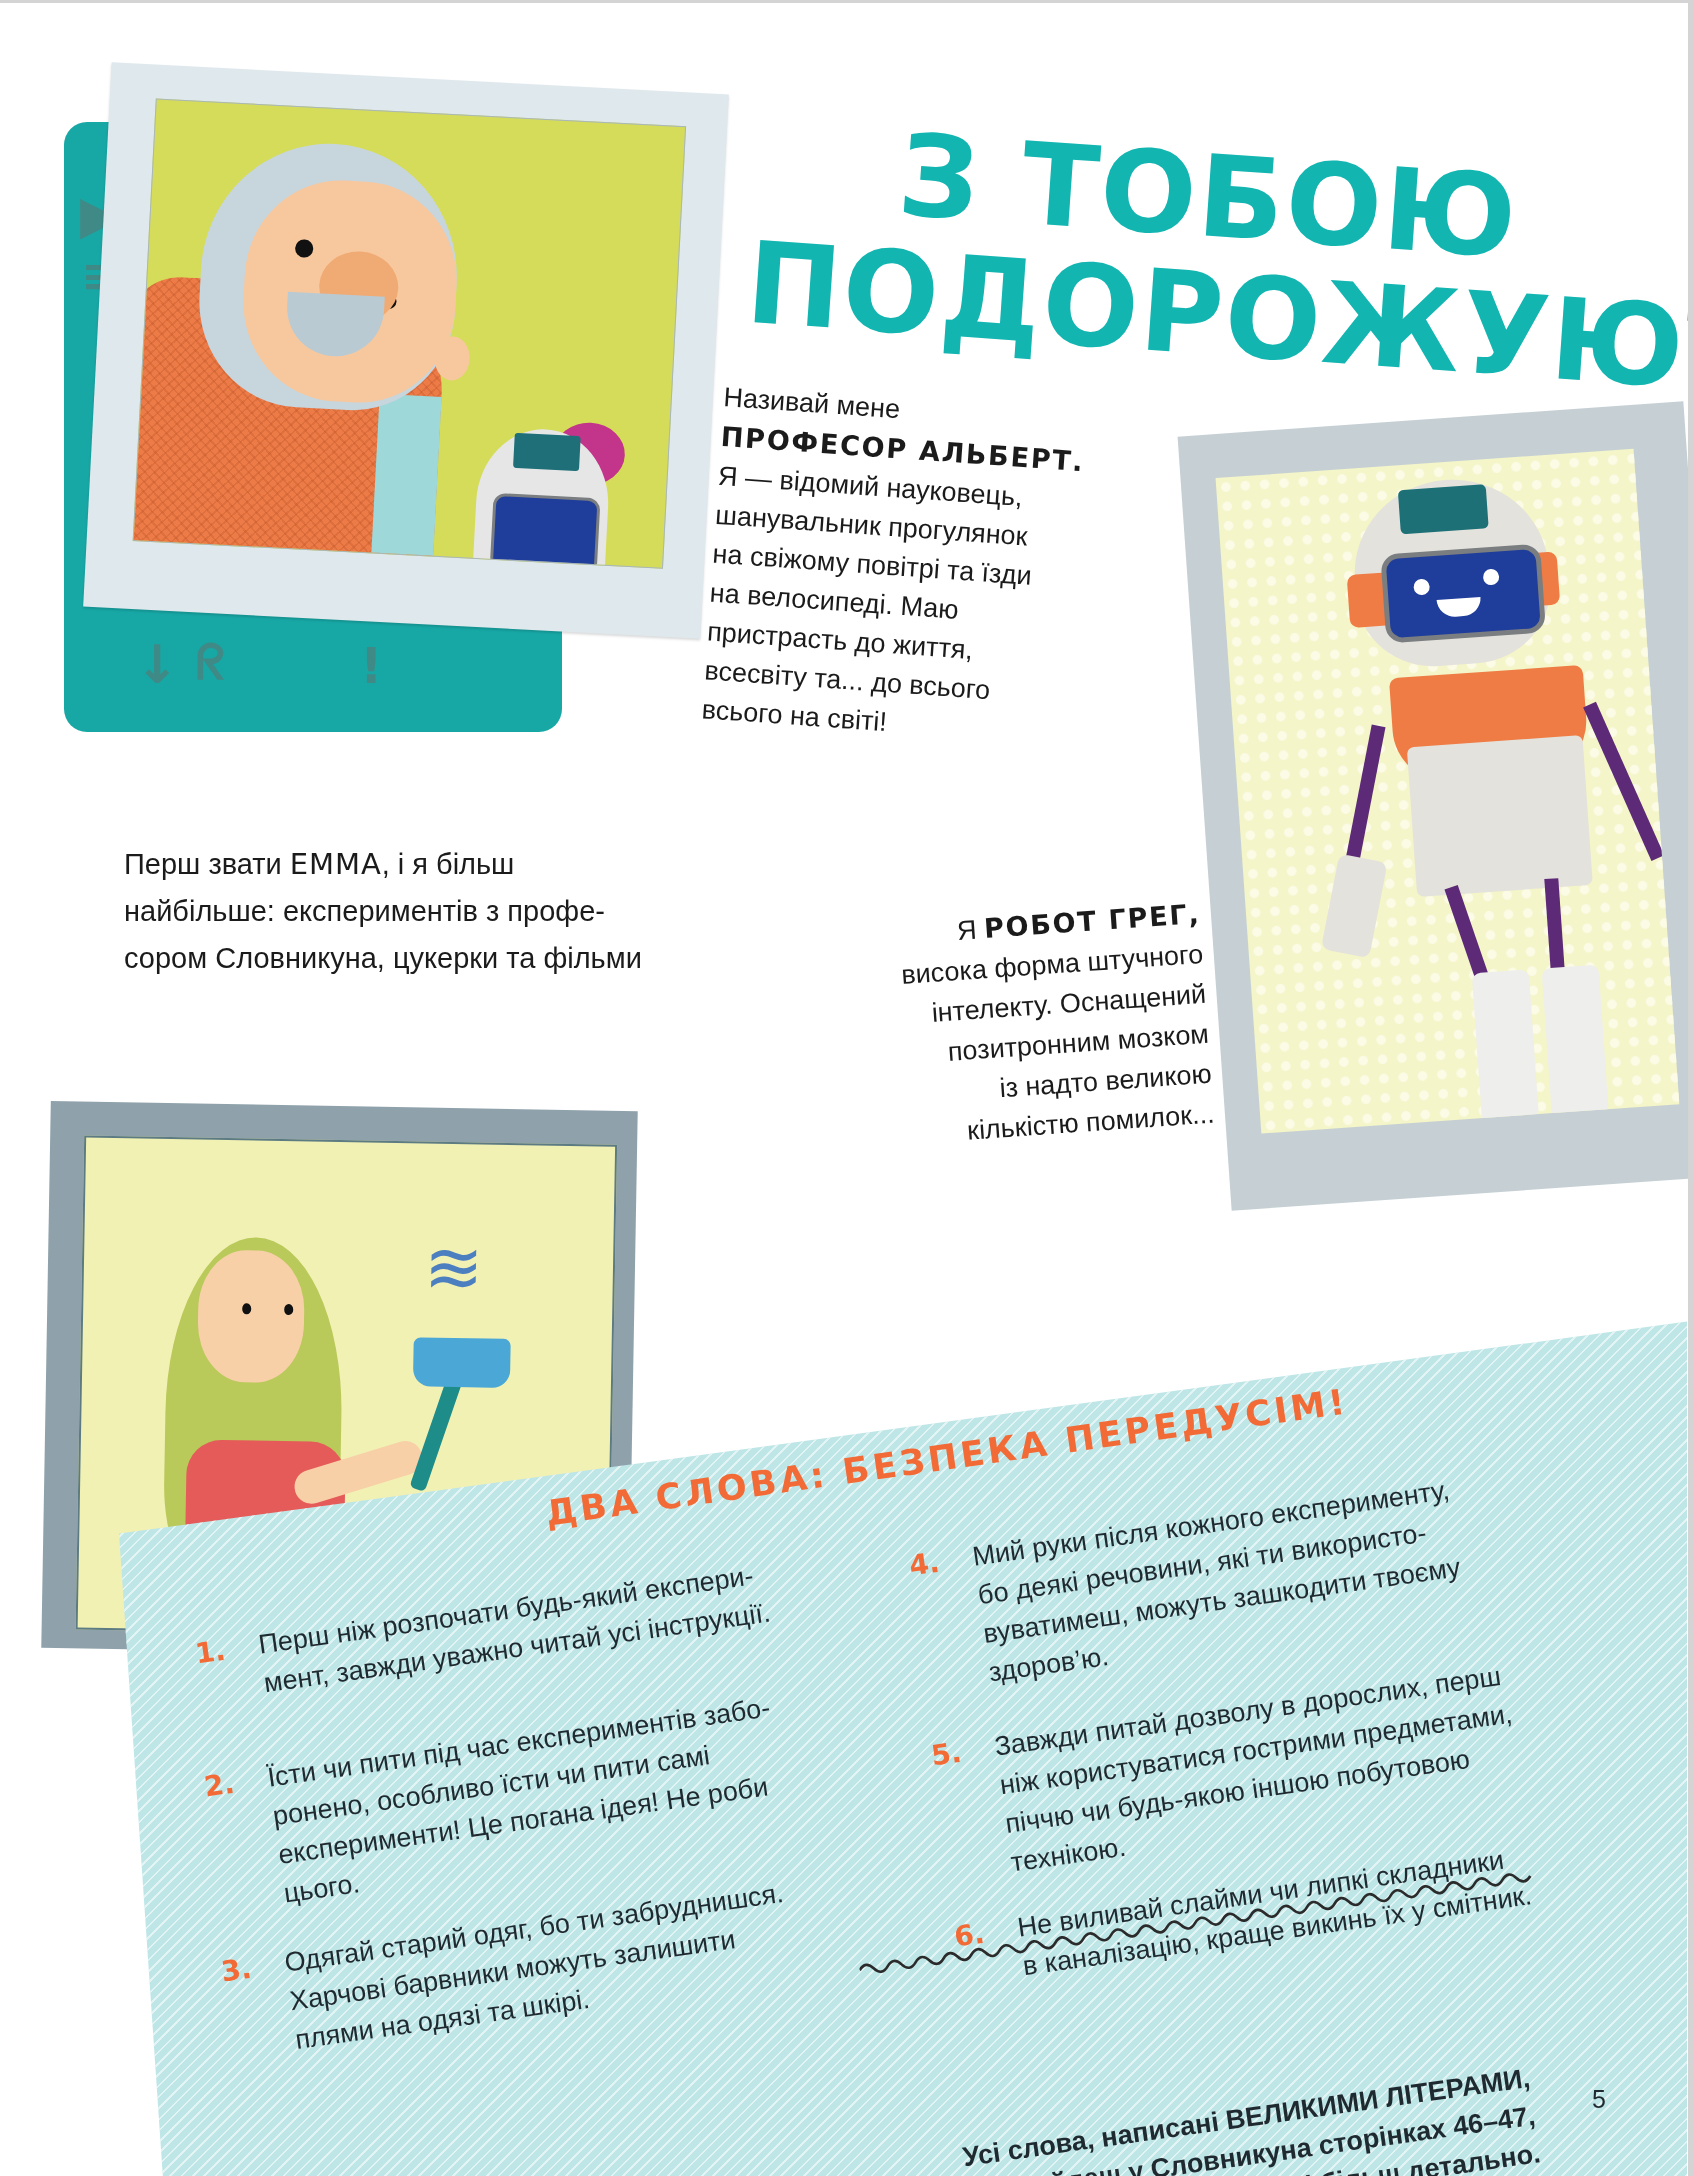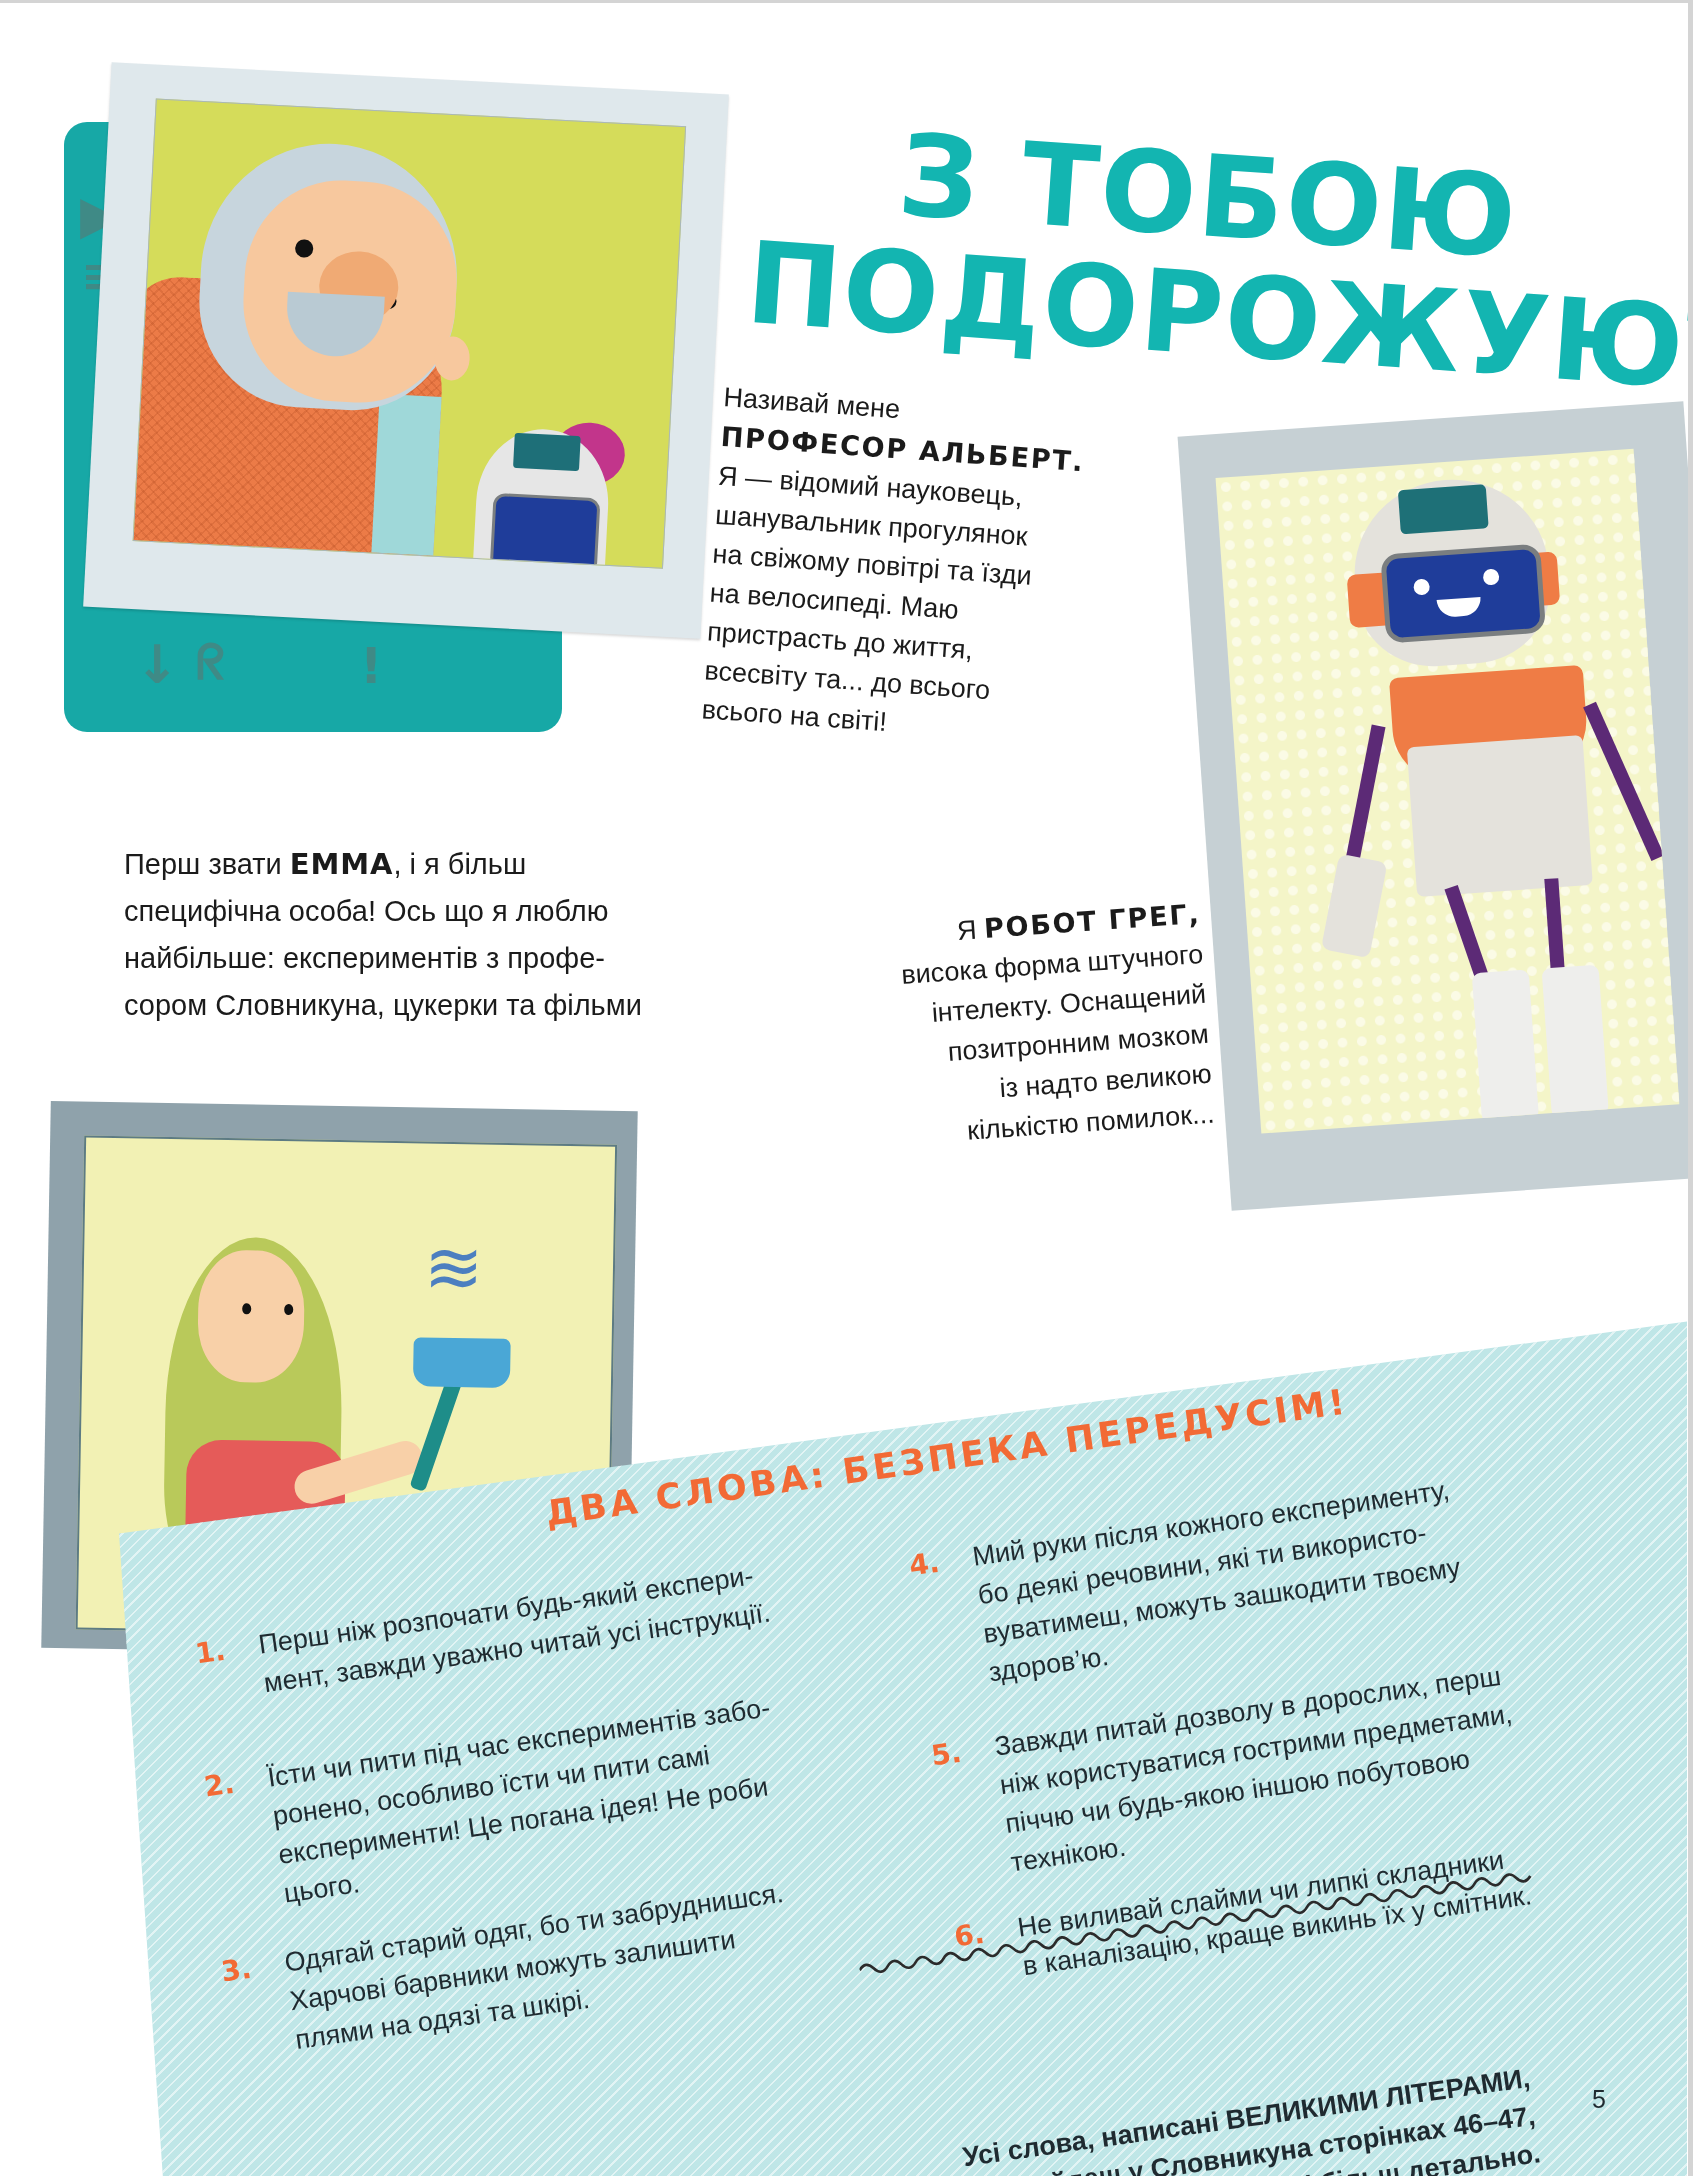--- a/index.html
+++ b/index.html
@@ -27,21 +27,21 @@
   
   .robot-frame { position:absolute; left:1204px; top:415px; width:507px; height:776px; background:#c6d0d4; transform:rotate(-4deg); transform-origin:center; }
   .robot-photo { position:absolute; left:35px; top:44px; width:419px; height:657px; background-color:#f4f5c8; background-image:radial-gradient(circle, #fbfbe6 4.4px, transparent 5.3px); background-size:19.4px 19.4px; overflow:hidden; }
 
   
   .greg-text { position:absolute; left:776px; top:891px; width:423px; font-family:"Liberation Sans", sans-serif; font-size:27px; line-height:40px; color:#1b1b1b; text-align:right; transform:rotate(-4deg); transform-origin:right top; }
   .greg-text .name { font-family:"DejaVu Sans", sans-serif; font-weight:bold; letter-spacing:1.8px; }
 
   
   .emma-text { position:absolute; left:124px; top:838px; width:582px; font-family:"Liberation Sans", sans-serif; font-size:29px; line-height:47px; color:#1b1b1b; }
-  .emma-text .name { font-family:"DejaVu Sans", sans-serif; font-weight:bold; letter-spacing:0.9px; }
+  .emma-text .name { font-family:"DejaVu Sans", sans-serif; font-weight:normal; letter-spacing:0.9px; }
 
   
   .emma-frame { position:absolute; left:46px; top:1103px; width:587px; height:547px; background:#8fa2ab; transform:rotate(1deg); transform-origin:center; }
   .emma-photo { position:absolute; left:34px; top:34px; width:529px; height:490px; background:#f2f1b4; border:2.6px solid #5d7b83; overflow:hidden; }
 
   
   .safety { position:absolute; left:0; top:0; width:1694px; height:2176px; clip-path:polygon(119px 1531px, 1687px 1319px, 1687px 2176px, 163px 2176px); background-color:#bfe6e7; background-image:repeating-linear-gradient(135deg, rgba(255,255,255,0.55) 0px, rgba(255,255,255,0.55) 1.8px, transparent 1.8px, transparent 8px); }
   .safety-inner { position:absolute; left:0; top:0; width:1694px; height:2176px; }
   .safety-title { position:absolute; left:543px; top:1491px; color:#f26a35; font-family:"DejaVu Sans", sans-serif; font-weight:bold; font-size:35px; letter-spacing:3.5px; transform:rotate(-8deg); transform-origin:left top; white-space:nowrap; }
 
@@ -124,21 +124,20 @@
       <div class="abs" style="left:379px;top:247px;width:14px;height:168px;background:#5c2a76;transform:rotate(-20deg);"></div>
       <div class="abs" style="left:212px;top:423px;width:14px;height:97px;background:#5c2a76;transform:rotate(-15deg);"></div>
       <div class="abs" style="left:300px;top:423px;width:14px;height:97px;background:#5c2a76;"></div>
       <div class="abs" style="left:221px;top:512px;width:57px;height:150px;background:#eeeeec;border-radius:8.8px;"></div>
       <div class="abs" style="left:291px;top:512px;width:57px;height:150px;background:#eeeeec;border-radius:8.8px;"></div>
     </div>
   </div>
 
   <div class="emma-text">
     <div><span>Перш звати </span><span class="name">ЕММА</span><span>, і я більш</span></div>
-    <div>специфічна особа! Ось що я люблю</div>
     <div>найбільше: експериментів з профе-</div>
     <div>сором Словникуна, цукерки та фільми</div>
   </div>
 
   <div class="greg-text">
     <div><span>Я </span><span class="name">РОБОТ ГРЕГ</span><span class="name">,</span></div>
     <div>висока форма штучного</div>
     <div>інтелекту. Оснащений</div>
     <div>позитронним мозком</div>
     <div>із надто великою</div>

